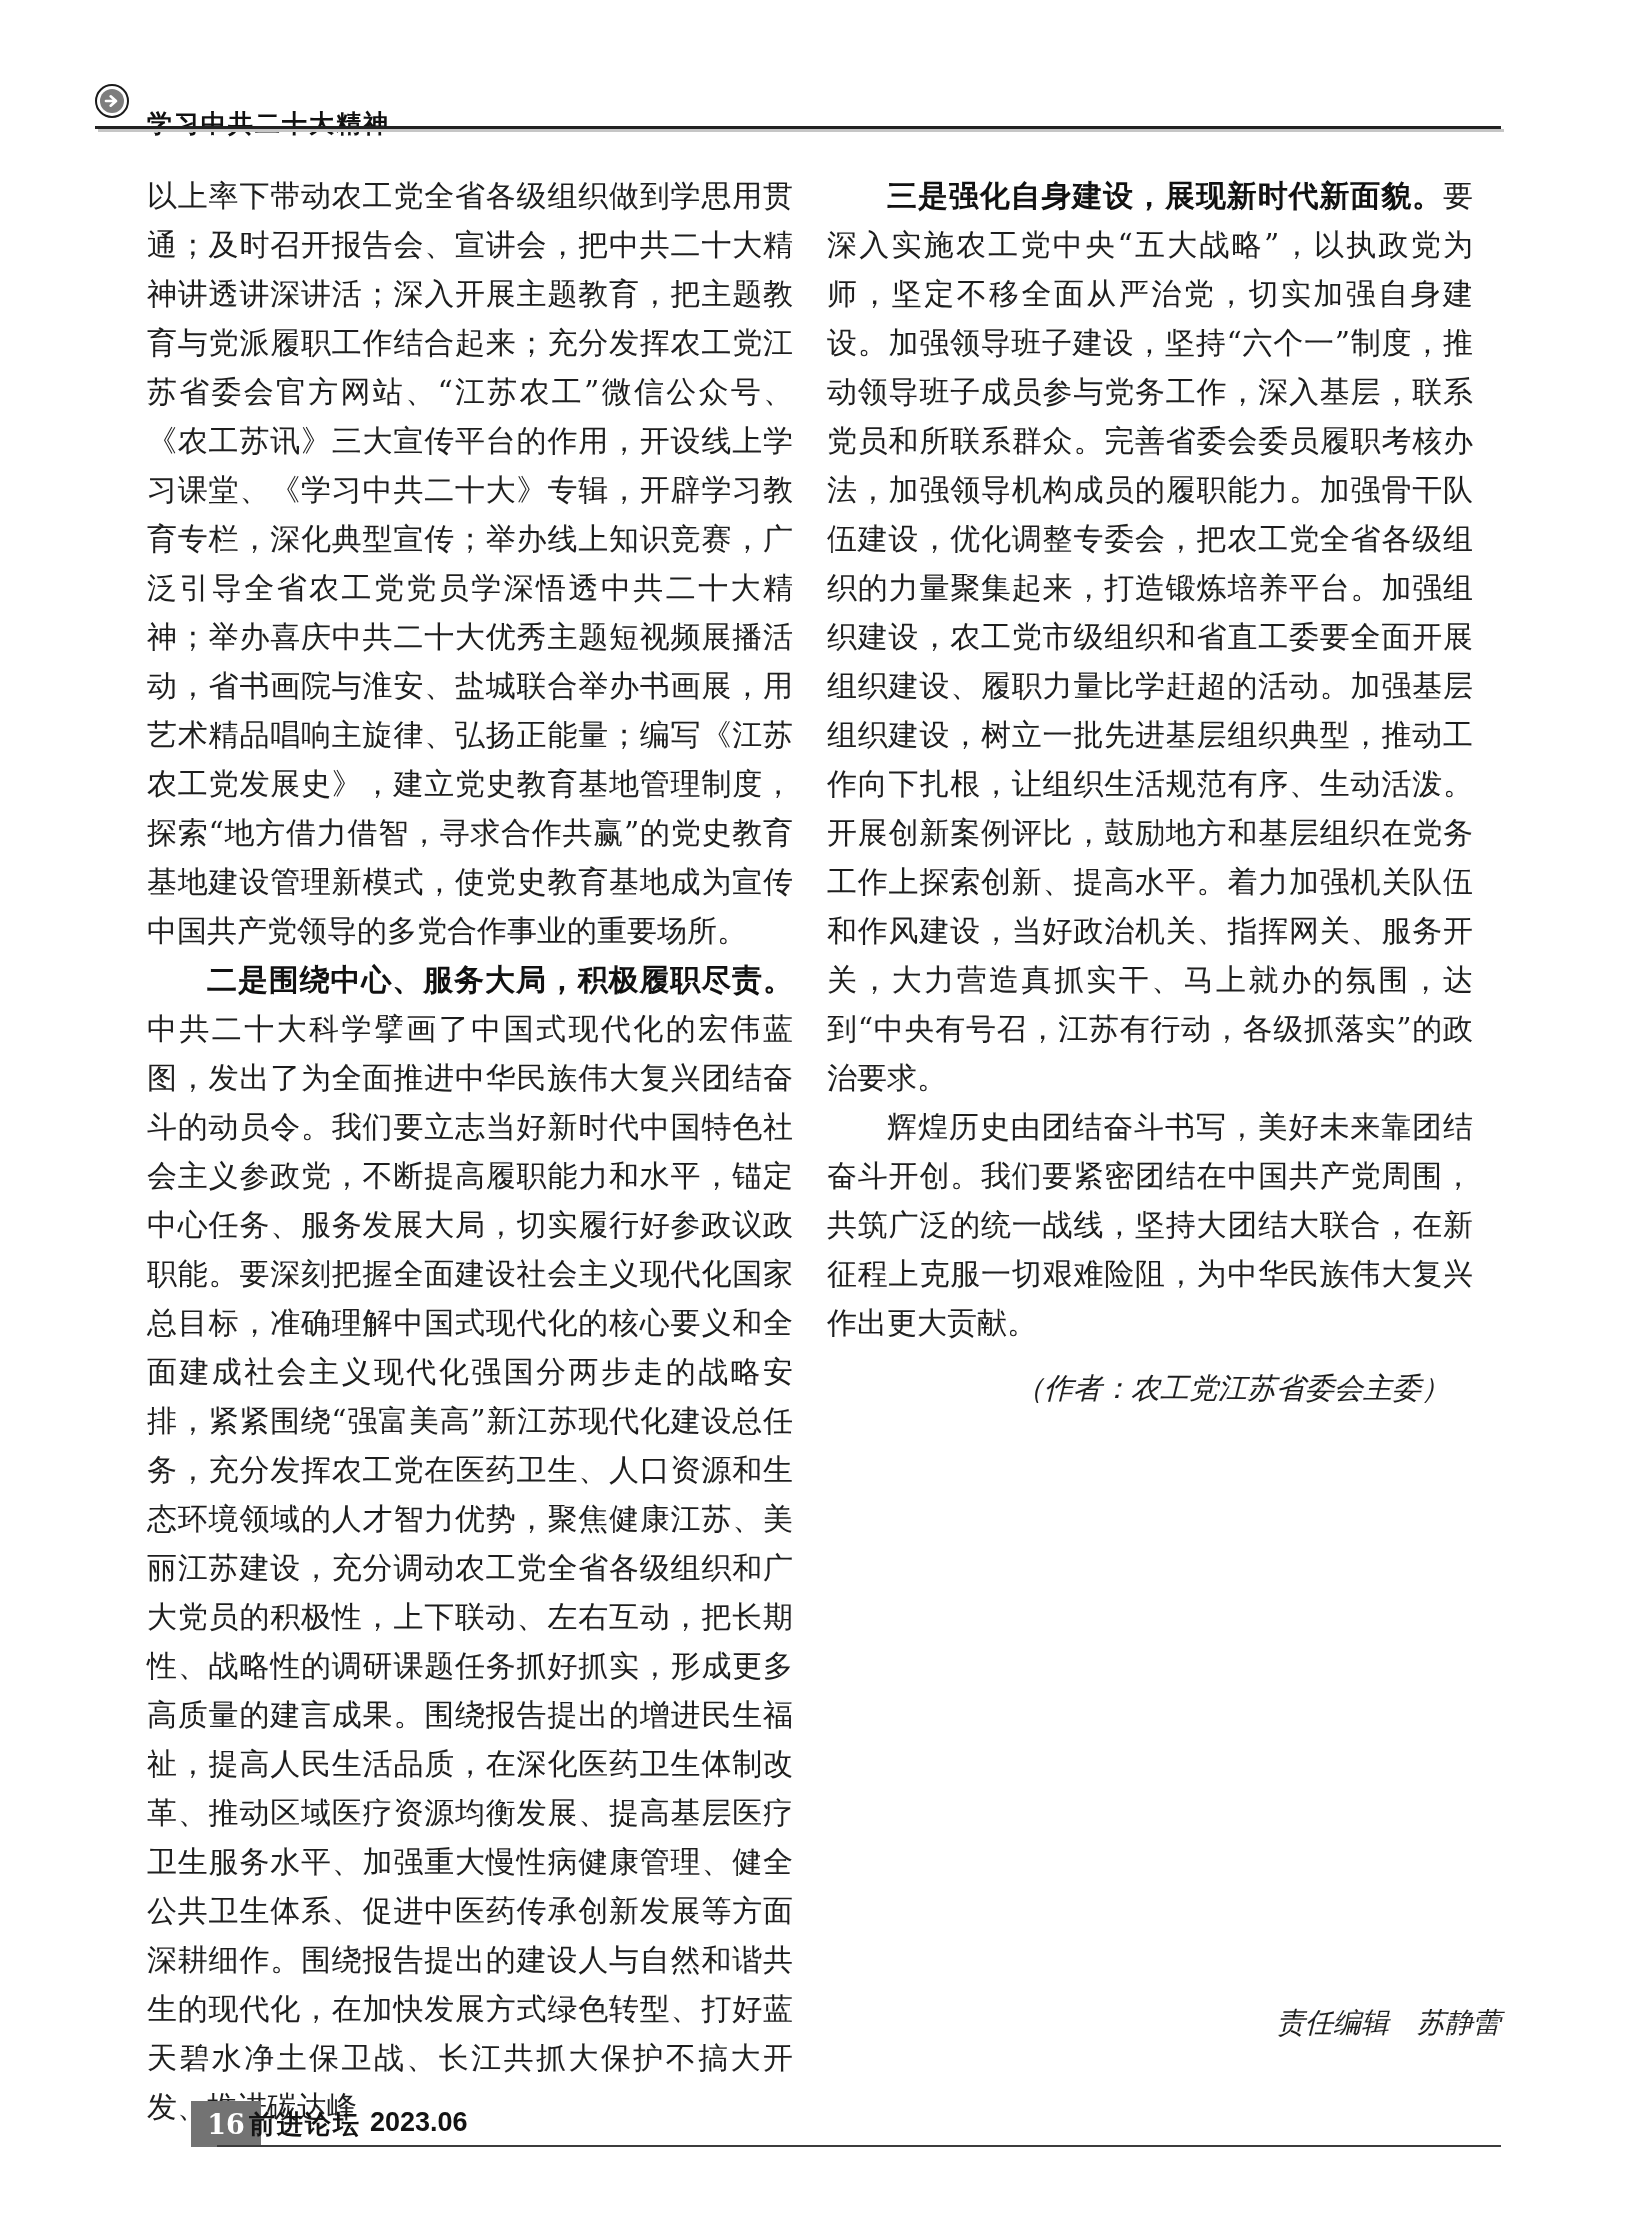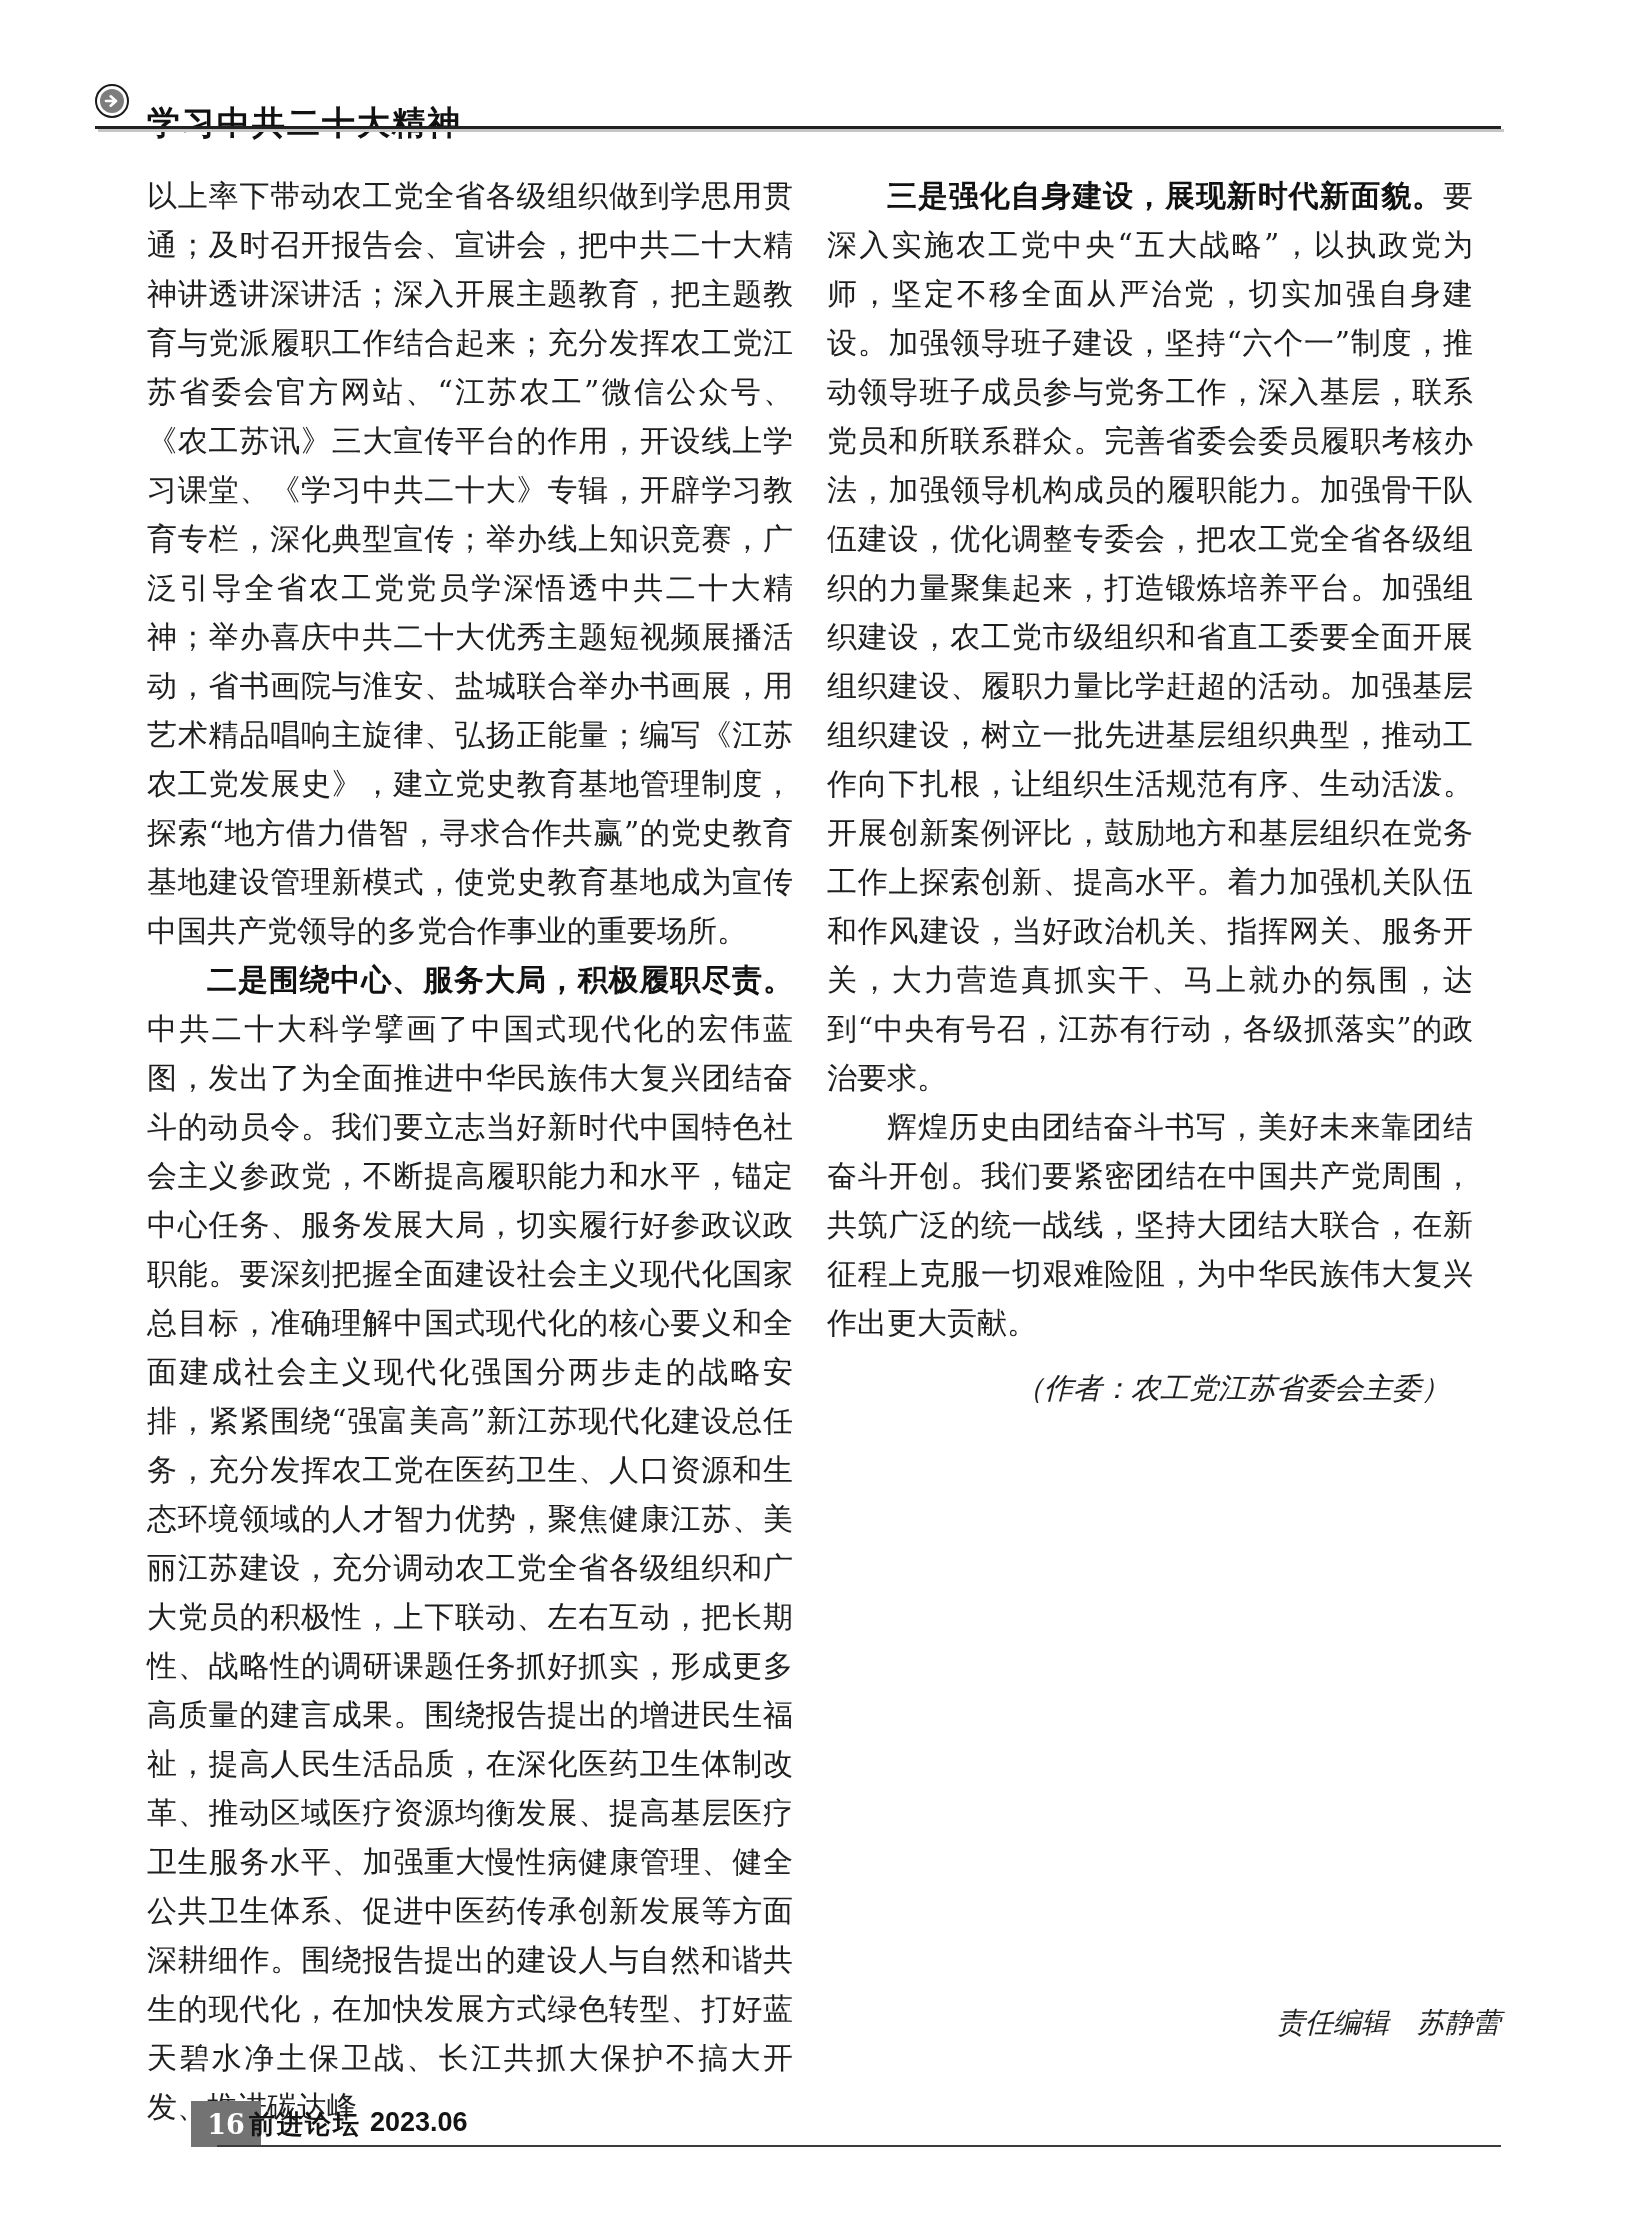--- a/index.html
+++ b/index.html
@@ -44,21 +44,21 @@
     height: 24px;
     border-radius: 50%;
     background: #7d7d7d;
     display: flex;
     align-items: center;
     justify-content: center;
   }
   .header-title {
     font-family: "Liberation Sans", "DejaVu Sans", sans-serif;
     font-weight: 700;
-    font-size: 33px;
+    font-size: 25px;
     letter-spacing: 2px;
     color: #111;
     white-space: nowrap;
     margin-top: 45px;
   }
   .header-rule {
     position: absolute;
     left: 95px;
     right: 144px;
     top: 126px;

